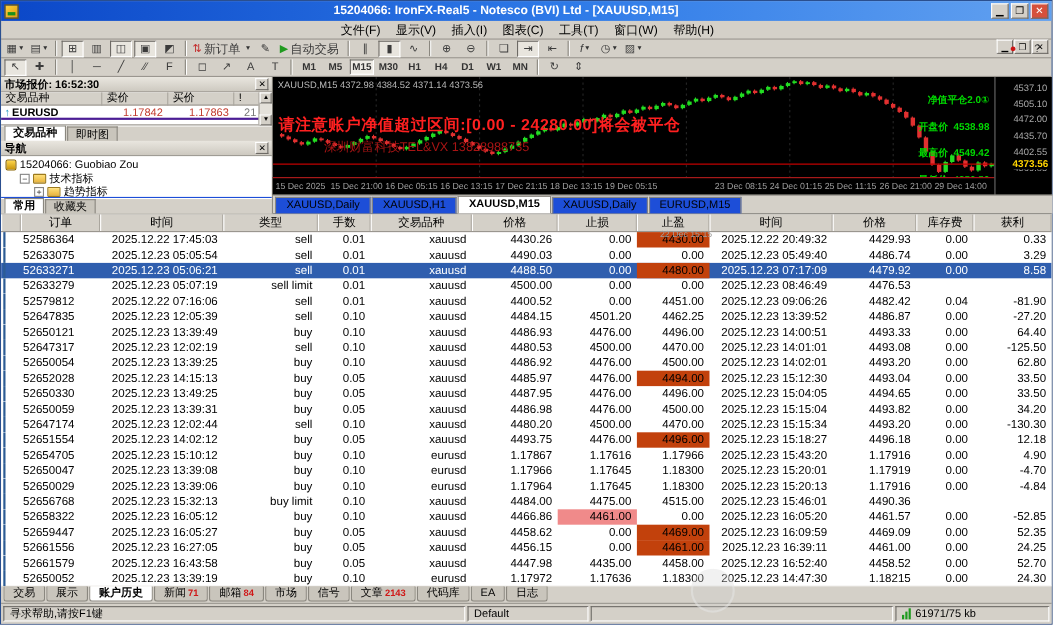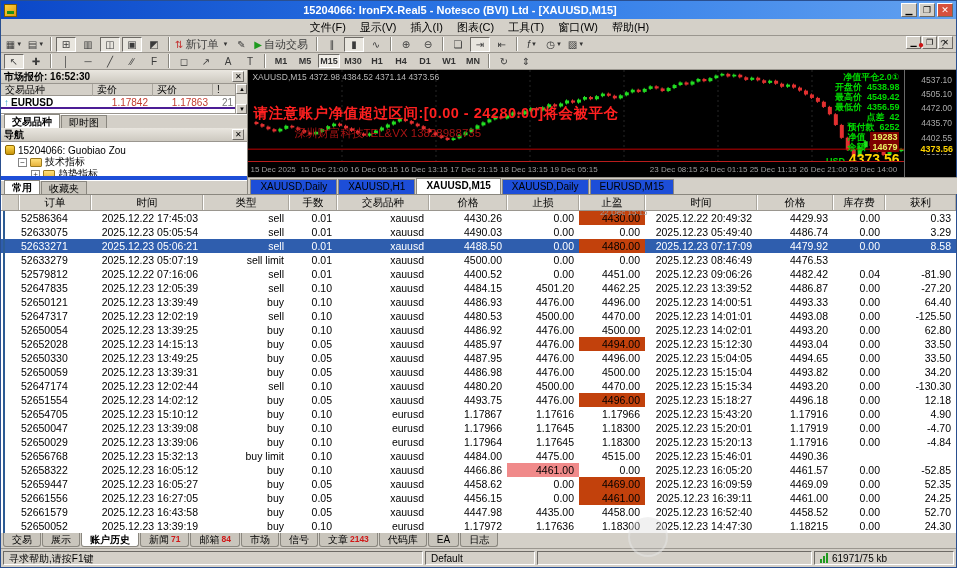--- a/index.html
+++ b/index.html
@@ -52,35 +52,35 @@
   .mw-hrow span { padding:0 4px; border-right:1px solid #aaa69e; }
   .mw-row { height:13px; line-height:13px; border-bottom:2px solid #4c1d95; }
   .mw-row .sym { padding-left:3px; font-weight:bold; }
   .mw-row .num { text-align:right; padding-right:5px; color:#c23b2e; }
   .mw-row .spr { text-align:right; padding-right:4px; color:#777; }
   .mw-arrow { color:#2196c4; font-weight:bold; margin-right:2px; }
   #mw-scroll { position:absolute; right:0; top:0; width:12px; height:30px; background:#e4e1da; border-left:1px solid #9a968f; display:flex; flex-direction:column; justify-content:space-between; }
   #mw-scroll .sb { height:10px; font-size:6px; text-align:center; line-height:9px; }
 
   
-  #nav-tree { background:#fff; height:38px; padding:2px 0 0 4px; border-bottom:4px solid #1d4ed8; overflow:hidden; }
+  #nav-tree { background:#fff; height:38px; padding:2px 0 0 4px; border-bottom:1px solid #1d4ed8; overflow:hidden; }
   .tree-row { height:12px; display:flex; align-items:center; font-size:10px; white-space:nowrap; }
   .exp { width:9px; height:9px; border:1px solid #848484; font-size:8px; line-height:7px; text-align:center; margin-right:3px; background:#fff; color:#333; }
   .ico-acc { width:10px; height:10px; border-radius:2px; background:linear-gradient(#ffd74d,#c8940a); border:1px solid #8a6500; margin-right:3px; }
   .ico-folder { width:12px; height:9px; background:linear-gradient(#ffe07a,#e8b33c); border:1px solid #9c7a1e; border-radius:1px; margin-right:3px; }
 
   
   #chart-col { position:relative; width:709px; height:124px; background:#000;padding-left:40px; }
   #plot { position:absolute; left:0; top:0; width:657px; height:91px; overflow:hidden; }
   #plot svg { position:absolute; left:0; top:0; }
   #sym-line { position:absolute; left:4px; top:2px; color:#b9b9b9; font-size:8.5px; z-index:5; }
   #warn1 { position:absolute; left:5px; top:34px; color:#ff2020; font-size:14.5px; font-weight:bold; white-space:nowrap; z-index:6; letter-spacing:.5px; }
   #warn2 { position:absolute; left:46px; top:56px; color:#a81414; font-size:11.5px; font-weight:normal; white-space:nowrap; z-index:6; }
   #chart-info { position:absolute; top:2px; right:6px; text-align:right; z-index:7; color:#00d800; font-size:9px; font-weight:bold; line-height:10px; }
-  #chart-info .row { display:flex; justify-content:flex-end; gap:5px; }
+  #chart-info .row { display:flex; justify-content:flex-end; gap:5px;margin-top:14px; }
   #chart-info .hl { background:#7d0000; color:#e8f060; padding:0 2px; }
   #big-price { color:#ffd400; font-size:14px; margin-top:2px; }
   #price-axis { position:absolute; right:0; top:0; width:52px; height:107px; background:#000; border-left:1px solid #6a6a6a; z-index:8; }
   .pa-lbl { position:absolute; right:4px; color:#ababab; font-size:8.5px; white-space:nowrap; }
   .pa-cur { position:absolute; right:3px; color:#ffd400; font-weight:bold; font-size:9px; background:#000; z-index:2; }
   #time-axis { position:absolute; left:0; top:91px; width:657px; height:16px; background:#000; border-top:1px solid #b91c1c; z-index:4; }
   .ta-lbl { position:absolute; top:3px; color:#9f9f9f; font-size:8px; white-space:nowrap; }
   #chart-tabs { position:absolute; left:0; bottom:0; width:709px; height:17px; background:#d4d0c8; border-top:1px solid #9a968f; display:flex; align-items:flex-end; padding-left:2px; z-index:9; }
   .ctab { height:15px; line-height:14px; padding:0 9px; font-size:10px; border:1px solid #8a877f; border-bottom:none; background:#1d4ed8; margin-right:1px; white-space:nowrap; }
   .ctab.active { background:#fff; font-weight:bold; height:16px; }

